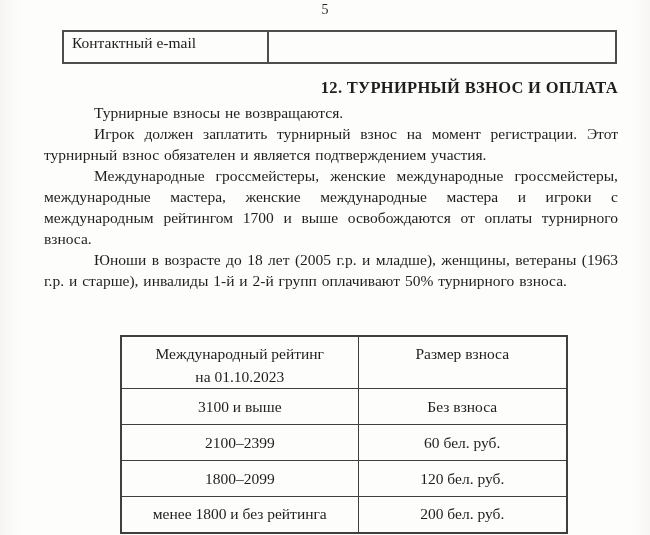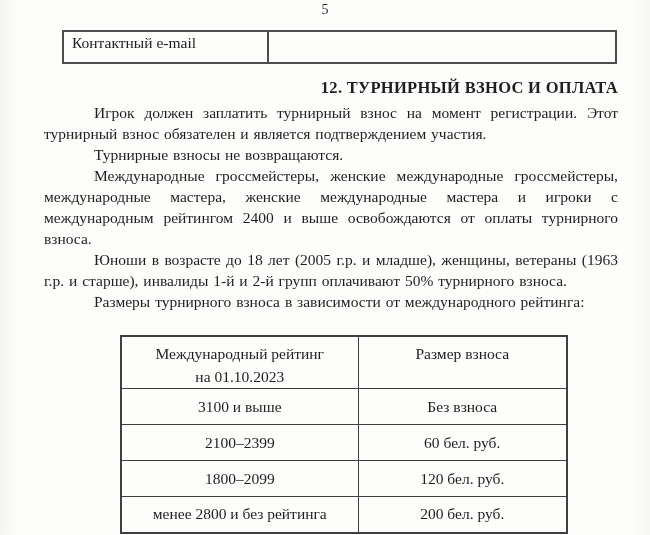--- a/index.html
+++ b/index.html
@@ -100,25 +100,24 @@
     <tbody>
       <tr>
         <td class="label-cell">Контактный e-mail</td>
         <td class="value-cell"></td>
       </tr>
     </tbody>
   </table>
 
   <div class="content">
     <div class="section-heading">12. ТУРНИРНЫЙ ВЗНОС И ОПЛАТА</div>
+    <p>Турнирные взносы не возвращаются.</p>
     <p>Игрок должен заплатить турнирный взнос на момент регистрации. Этот турнирный взнос обязателен и является подтверждением участия.</p>
-    <p>Турнирные взносы не возвращаются.</p>
-    <p>Международные гроссмейстеры, женские международные гроссмейстеры, международные мастера, женские международные мастера и игроки с международным рейтингом 2400 и выше освобождаются от оплаты турнирного взноса.</p>
+    <p>Международные гроссмейстеры, женские международные гроссмейстеры, международные мастера, женские международные мастера и игроки с международным рейтингом 1700 и выше освобождаются от оплаты турнирного взноса.</p>
     <p>Юноши в возрасте до 18 лет (2005 г.р. и младше), женщины, ветераны (1963 г.р. и старше), инвалиды 1-й и 2-й групп оплачивают 50% турнирного взноса.</p>
-    <p>Размеры турнирного взноса в зависимости от международного рейтинга:</p>
   </div>
 
   <table class="fee-table">
     <tbody>
       <tr class="header-row">
         <td class="col1">
           <div>Международный рейтинг</div>
           <div>на 01.10.2023</div>
         </td>
         <td>Размер взноса</td>
@@ -129,19 +128,19 @@
       </tr>
       <tr class="data-row">
         <td class="col1">2100–2399</td>
         <td>60 бел. руб.</td>
       </tr>
       <tr class="data-row">
         <td class="col1">1800–2099</td>
         <td>120 бел. руб.</td>
       </tr>
       <tr class="data-row">
-        <td class="col1">менее 2800 и без рейтинга</td>
+        <td class="col1">менее 1800 и без рейтинга</td>
         <td>200 бел. руб.</td>
       </tr>
     </tbody>
   </table>
 
 </div>
 
 </body></html>

